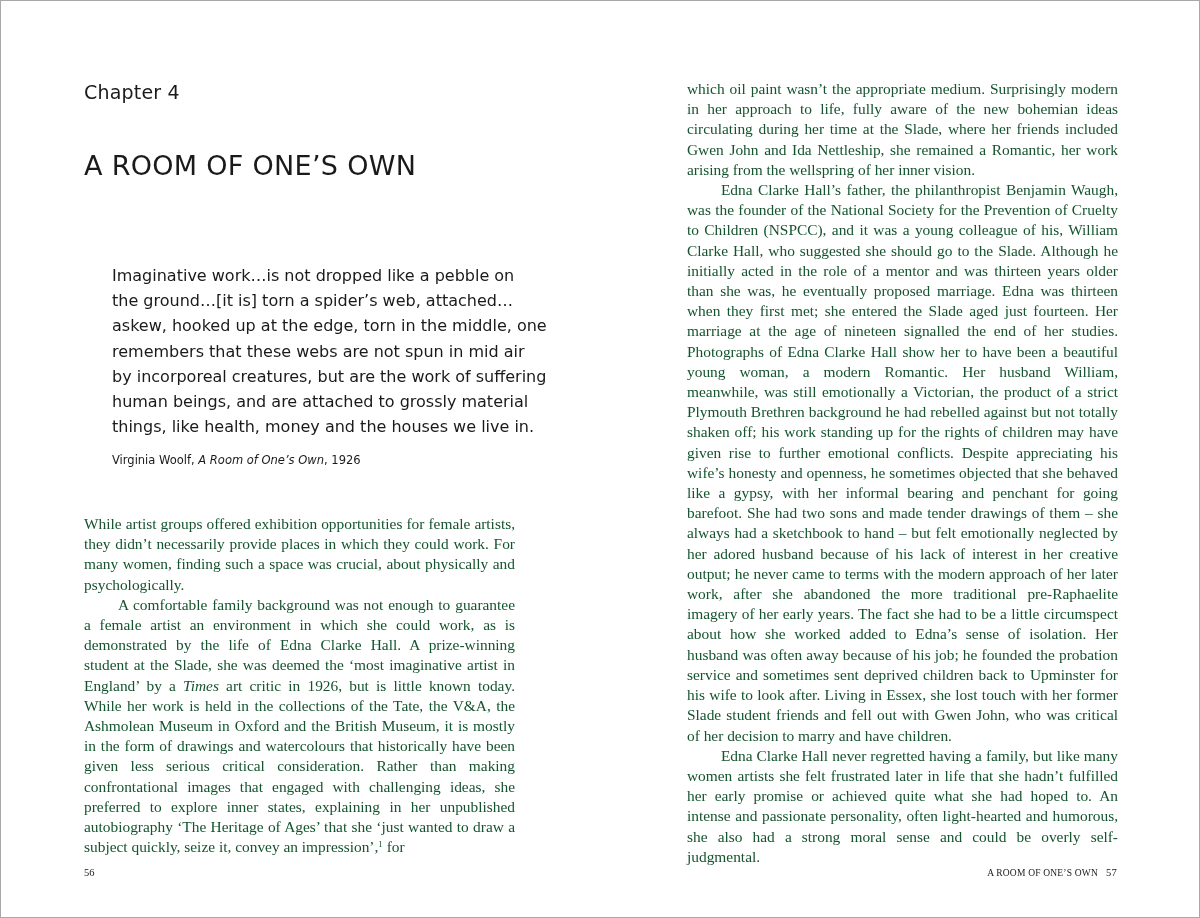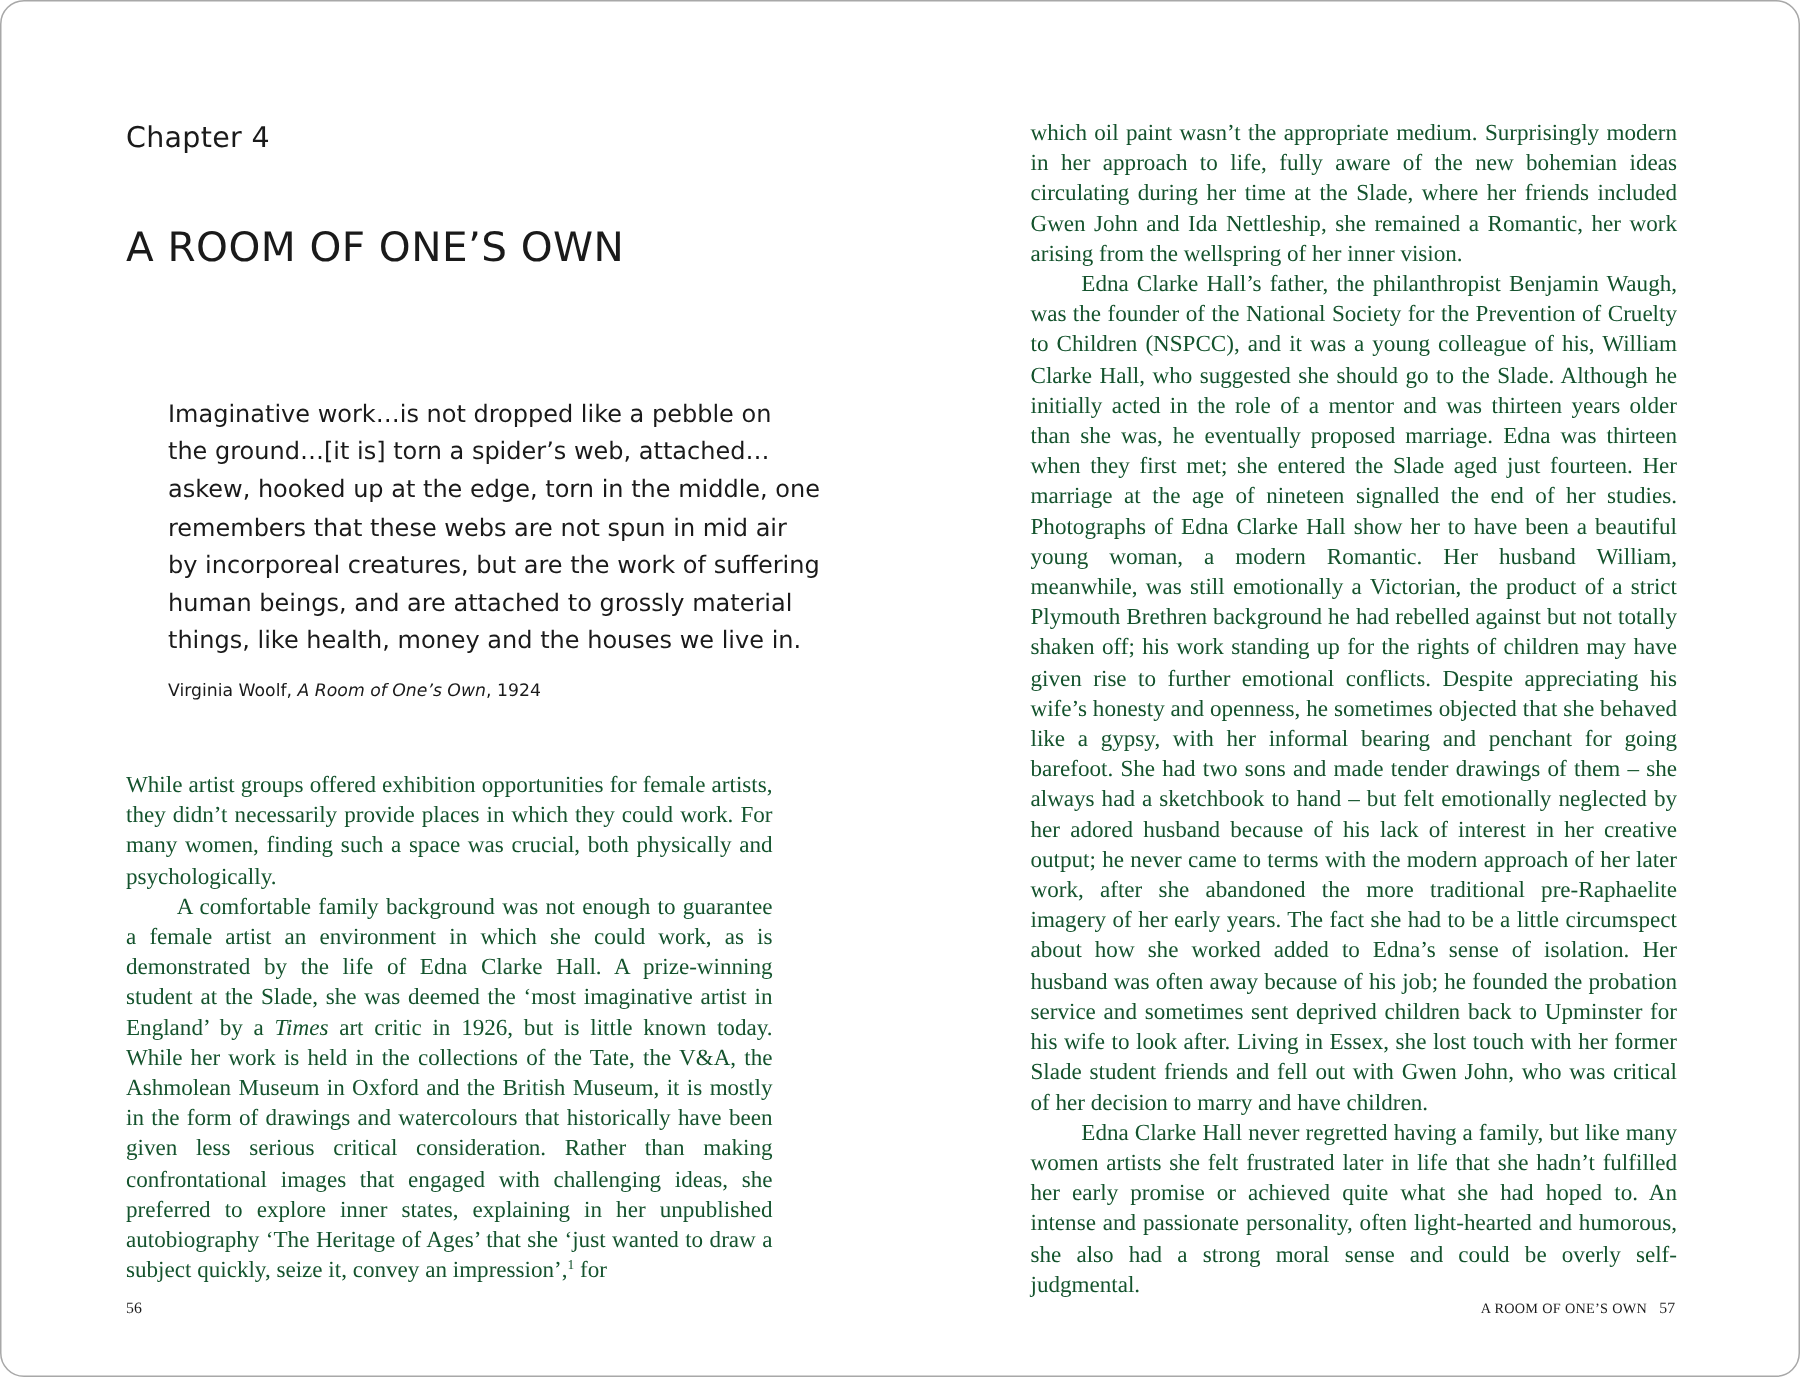--- a/index.html
+++ b/index.html
@@ -17,21 +17,20 @@
     .spread {
       position: absolute;
       left: 0; top: 0;
       width: 1198px;
       height: 916px;
       border-top: 1px solid #a8a8a8;
       border-left: 1px solid #a8a8a8;
       border-right: 1px solid #a8a8a8;
       border-bottom: 1px solid #a8a8a8;
       background: #ffffff;
-      border-radius: 16px;
     }
     .page {
       position: absolute;
       top: 0;
       height: 916px;
     }
     .page-left { left: 0; width: 600px; }
     .page-right { left: 600px; width: 598px; }
 
     .chapter-label {
@@ -145,25 +144,25 @@
     <div class="epigraph">
       <p class="epigraph-text">
         <span>Imaginative work…is not dropped like a pebble on</span>
         <span>the ground…[it is] torn a spider’s web, attached…</span>
         <span>askew, hooked up at the edge, torn in the middle, one</span>
         <span>remembers that these webs are not spun in mid air</span>
         <span>by incorporeal creatures, but are the work of suffering</span>
         <span>human beings, and are attached to grossly material</span>
         <span>things, like health, money and the houses we live in.</span>
       </p>
-      <div class="epigraph-source"><span>Virginia Woolf, </span><i>A Room of One’s Own</i><span>, 1924</span></div>
+      <div class="epigraph-source"><span>Virginia Woolf, </span><i>A Room of One’s Own</i><span>, 1926</span></div>
     </div>
 
     <div class="body-text left-body">
-      <p class="noindent">While artist groups offered exhibition opportunities for female artists, they didn’t necessarily provide places in which they could work. For many women, finding such a space was crucial, both physically and psychologically.</p>
+      <p class="noindent">While artist groups offered exhibition opportunities for female artists, they didn’t necessarily provide places in which they could work. For many women, finding such a space was crucial, about physically and psychologically.</p>
       <p><span>A comfortable family background was not enough to guarantee a female artist an environment in which she could work, as is demonstrated by the life of Edna Clarke Hall. A prize-winning student at the Slade, she was deemed the ‘most imaginative artist in England’ by a </span><i>Times</i><span> art critic in 1926, but is little known today. While her work is held in the collections of the Tate, the V&amp;A, the Ashmolean Museum in Oxford and the British Museum, it is mostly in the form of drawings and watercolours that historically have been given less serious critical consideration. Rather than making confrontational images that engaged with challenging ideas, she preferred to explore inner states, explaining in her unpublished autobiography ‘The Heritage of Ages’ that she ‘just wanted to draw a subject quickly, seize it, convey an impression’,</span><sup>1</sup><span> for</span></p>
     </div>
 
     <div class="folio folio-left">56</div>
   </div>
 
   <div class="page page-right">
     <div class="body-text right-body">
       <p class="continuation">which oil paint wasn’t the appropriate medium. Surprisingly modern in her approach to life, fully aware of the new bohemian ideas circulating during her time at the Slade, where her friends included Gwen John and Ida Nettleship, she remained a Romantic, her work arising from the wellspring of her inner vision.</p>
       <p>Edna Clarke Hall’s father, the philanthropist Benjamin Waugh, was the founder of the National Society for the Prevention of Cruelty to Children (NSPCC), and it was a young colleague of his, William Clarke Hall, who suggested she should go to the Slade. Although he initially acted in the role of a mentor and was thirteen years older than she was, he eventually proposed marriage. Edna was thirteen when they first met; she entered the Slade aged just fourteen. Her marriage at the age of nineteen signalled the end of her studies. Photographs of Edna Clarke Hall show her to have been a beautiful young woman, a modern Romantic. Her husband William, meanwhile, was still emotionally a Victorian, the product of a strict Plymouth Brethren background he had rebelled against but not totally shaken off; his work standing up for the rights of children may have given rise to further emotional conflicts. Despite appreciating his wife’s honesty and openness, he sometimes objected that she behaved like a gypsy, with her informal bearing and penchant for going barefoot. She had two sons and made tender drawings of them – she always had a sketchbook to hand – but felt emotionally neglected by her adored husband because of his lack of interest in her creative output; he never came to terms with the modern approach of her later work, after she abandoned the more traditional pre-Raphaelite imagery of her early years. The fact she had to be a little circumspect about how she worked added to Edna’s sense of isolation. Her husband was often away because of his job; he founded the probation service and sometimes sent deprived children back to Upminster for his wife to look after. Living in Essex, she lost touch with her former Slade student friends and fell out with Gwen John, who was critical of her decision to marry and have children.</p>

